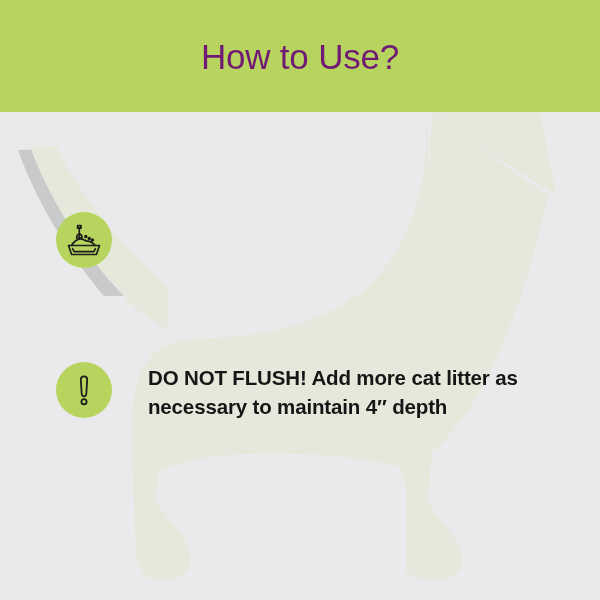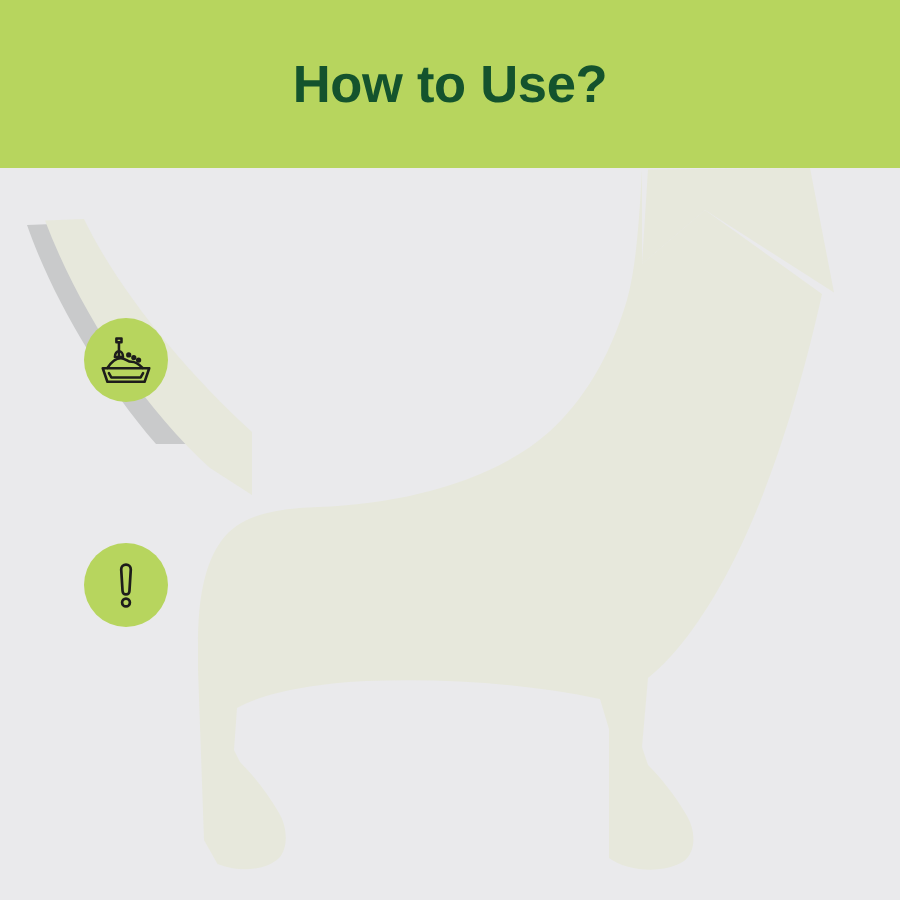--- a/index.html
+++ b/index.html
@@ -41,22 +41,22 @@
     width: 600px;
     height: 112px;
     background: #b7d55e;
     z-index: 2;
     display: flex;
     align-items: center;
     justify-content: center;
   }
   #page-title {
     font-size: 35px;
-    font-weight: bold;
-    color: #14532d;
+    font-weight: normal;
+    color: #701a75;
     letter-spacing: -0.2px;
     line-height: 1;
     margin: 0;
     padding: 0 10px;
     text-align: center;
     white-space: nowrap;
   }
 
   
   #steps {
@@ -184,16 +184,17 @@
         <svg width="40" height="40" viewBox="0 0 40 40">
           <g fill="none" stroke="#1d1d1b" stroke-width="1.8" stroke-linejoin="round" stroke-linecap="round">
 
             <path d="M16.8 9.6 C16.8 7.6, 18.2 6.4, 20 6.4 C21.8 6.4, 23.2 7.6, 23.2 9.6
                      L22.3 24.0 C22.2 25.4, 21.3 26.3, 20 26.3 C18.7 26.3, 17.8 25.4, 17.7 24.0 Z"></path>
 
             <circle cx="20" cy="31.7" r="2.6"></circle>
           </g>
         </svg>
       </div>
+      <div class="step-text">DO NOT FLUSH! Add more cat litter as necessary to maintain 4″ depth</div>
     </div>
 
   </div>
 </div>
 
 </body></html>

